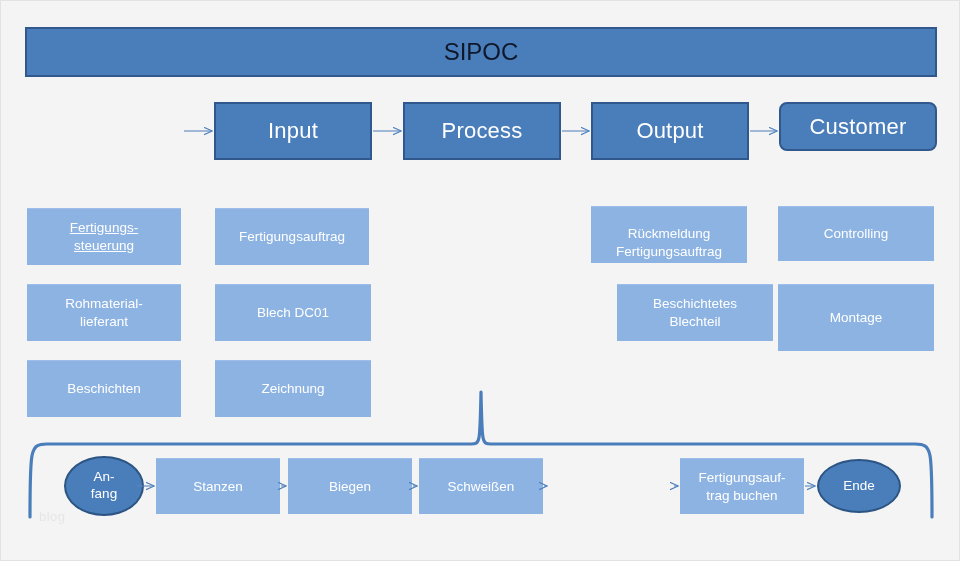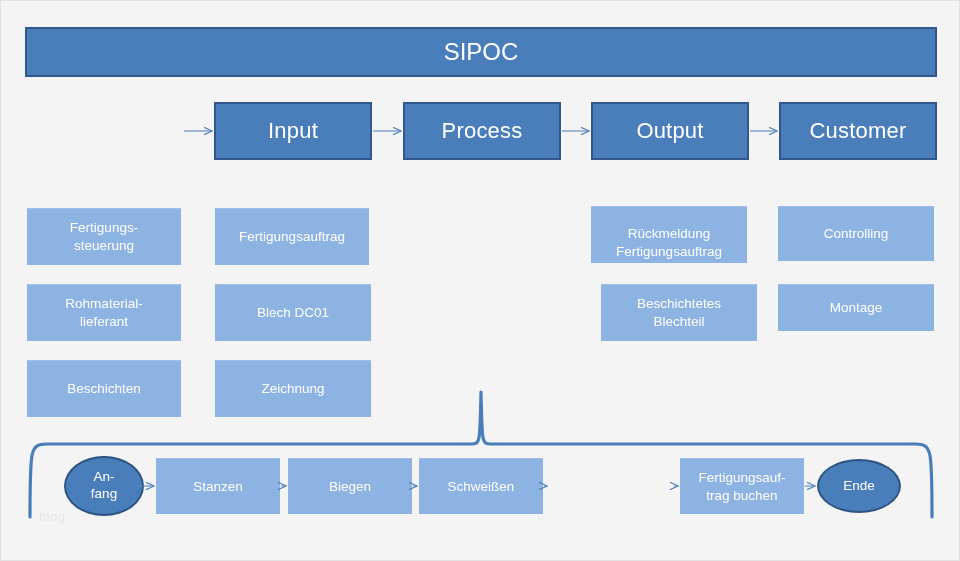--- a/index.html
+++ b/index.html
@@ -36,21 +36,21 @@
   }
   .title-bar {
     position: absolute;
     left: 24px;
     top: 26px;
     width: 912px;
     height: 50px;
     background: #4a7ebb;
     border: 2px solid #31588d;
     box-sizing: border-box;
-    color: #ffffff;
+    color: #0f172a;
     display: flex;
     align-items: center;
     justify-content: center;
     font-size: 24px;
     font-weight: 400;
   }
   .col-head {
     font-size: 22px;
     font-weight: 400;
   }
@@ -129,25 +129,25 @@
 
   <div class="hdr-box col-head" style="left:213px; top:101px; width:158px; height:58px;">
     <span>Input</span>
   </div>
   <div class="hdr-box col-head" style="left:590px; top:101px; width:158px; height:58px;">
     <span>Output</span>
   </div>
   <div class="hdr-box col-head" style="left:402px; top:101px; width:158px; height:58px;">
     <span>Process</span>
   </div>
-  <div class="hdr-box col-head" style="left:778px; top:101px; width:158px; height:58px;">
+  <div class="hdr-box col-head" style="left:778px; top:101px; width:158px; height:49px;border-radius:8px;">
     <span>Customer</span>
   </div>
 
-  <div class="item-box" style="left:26px; top:207px; width:154px; height:57px;">
+  <div class="item-box" style="left:26px; top:207px; width:154px; height:57px;text-decoration:underline;">
     <span>Fertigungs-<br>steuerung</span>
   </div>
   <div class="item-box" style="left:26px; top:283px; width:154px; height:57px;">
     <span>Rohmaterial-<br>lieferant</span>
   </div>
   <div class="item-box" style="left:26px; top:359px; width:154px; height:57px;">
     <span>Beschichten</span>
   </div>
 
   <div class="item-box" style="left:214px; top:207px; width:154px; height:57px;">
@@ -156,28 +156,28 @@
   <div class="item-box" style="left:214px; top:283px; width:156px; height:57px;">
     <span>Blech DC01</span>
   </div>
   <div class="item-box" style="left:214px; top:359px; width:156px; height:57px;">
     <span>Zeichnung</span>
   </div>
 
   <div class="item-box" style="left:590px; top:205px; width:156px; height:57px;align-items:flex-end;">
     <span>Rückmeldung<br>Fertigungsauftrag</span>
   </div>
-  <div class="item-box" style="left:600px; top:283px; width:156px; height:57px;">
+  <div class="item-box" style="left:616px; top:283px; width:156px; height:57px;">
     <span>Beschichtetes<br>Blechteil</span>
   </div>
 
   <div class="item-box" style="left:777px; top:205px; width:156px; height:55px;">
     <span>Controlling</span>
   </div>
-  <div class="item-box" style="left:777px; top:283px; width:156px; height:47px;align-items:center;">
+  <div class="item-box" style="left:777px; top:283px; width:156px; height:67px;align-items:center;">
     <span>Montage</span>
   </div>
 
   <div class="ellipse" style="left:63px; top:455px; width:80px; height:60px;">
     <span>An-<br>fang</span>
   </div>
 
   <div class="flow-box" style="left:155px; top:457px; width:124px; height:56px;">
     <span>Stanzen</span>
   </div>

